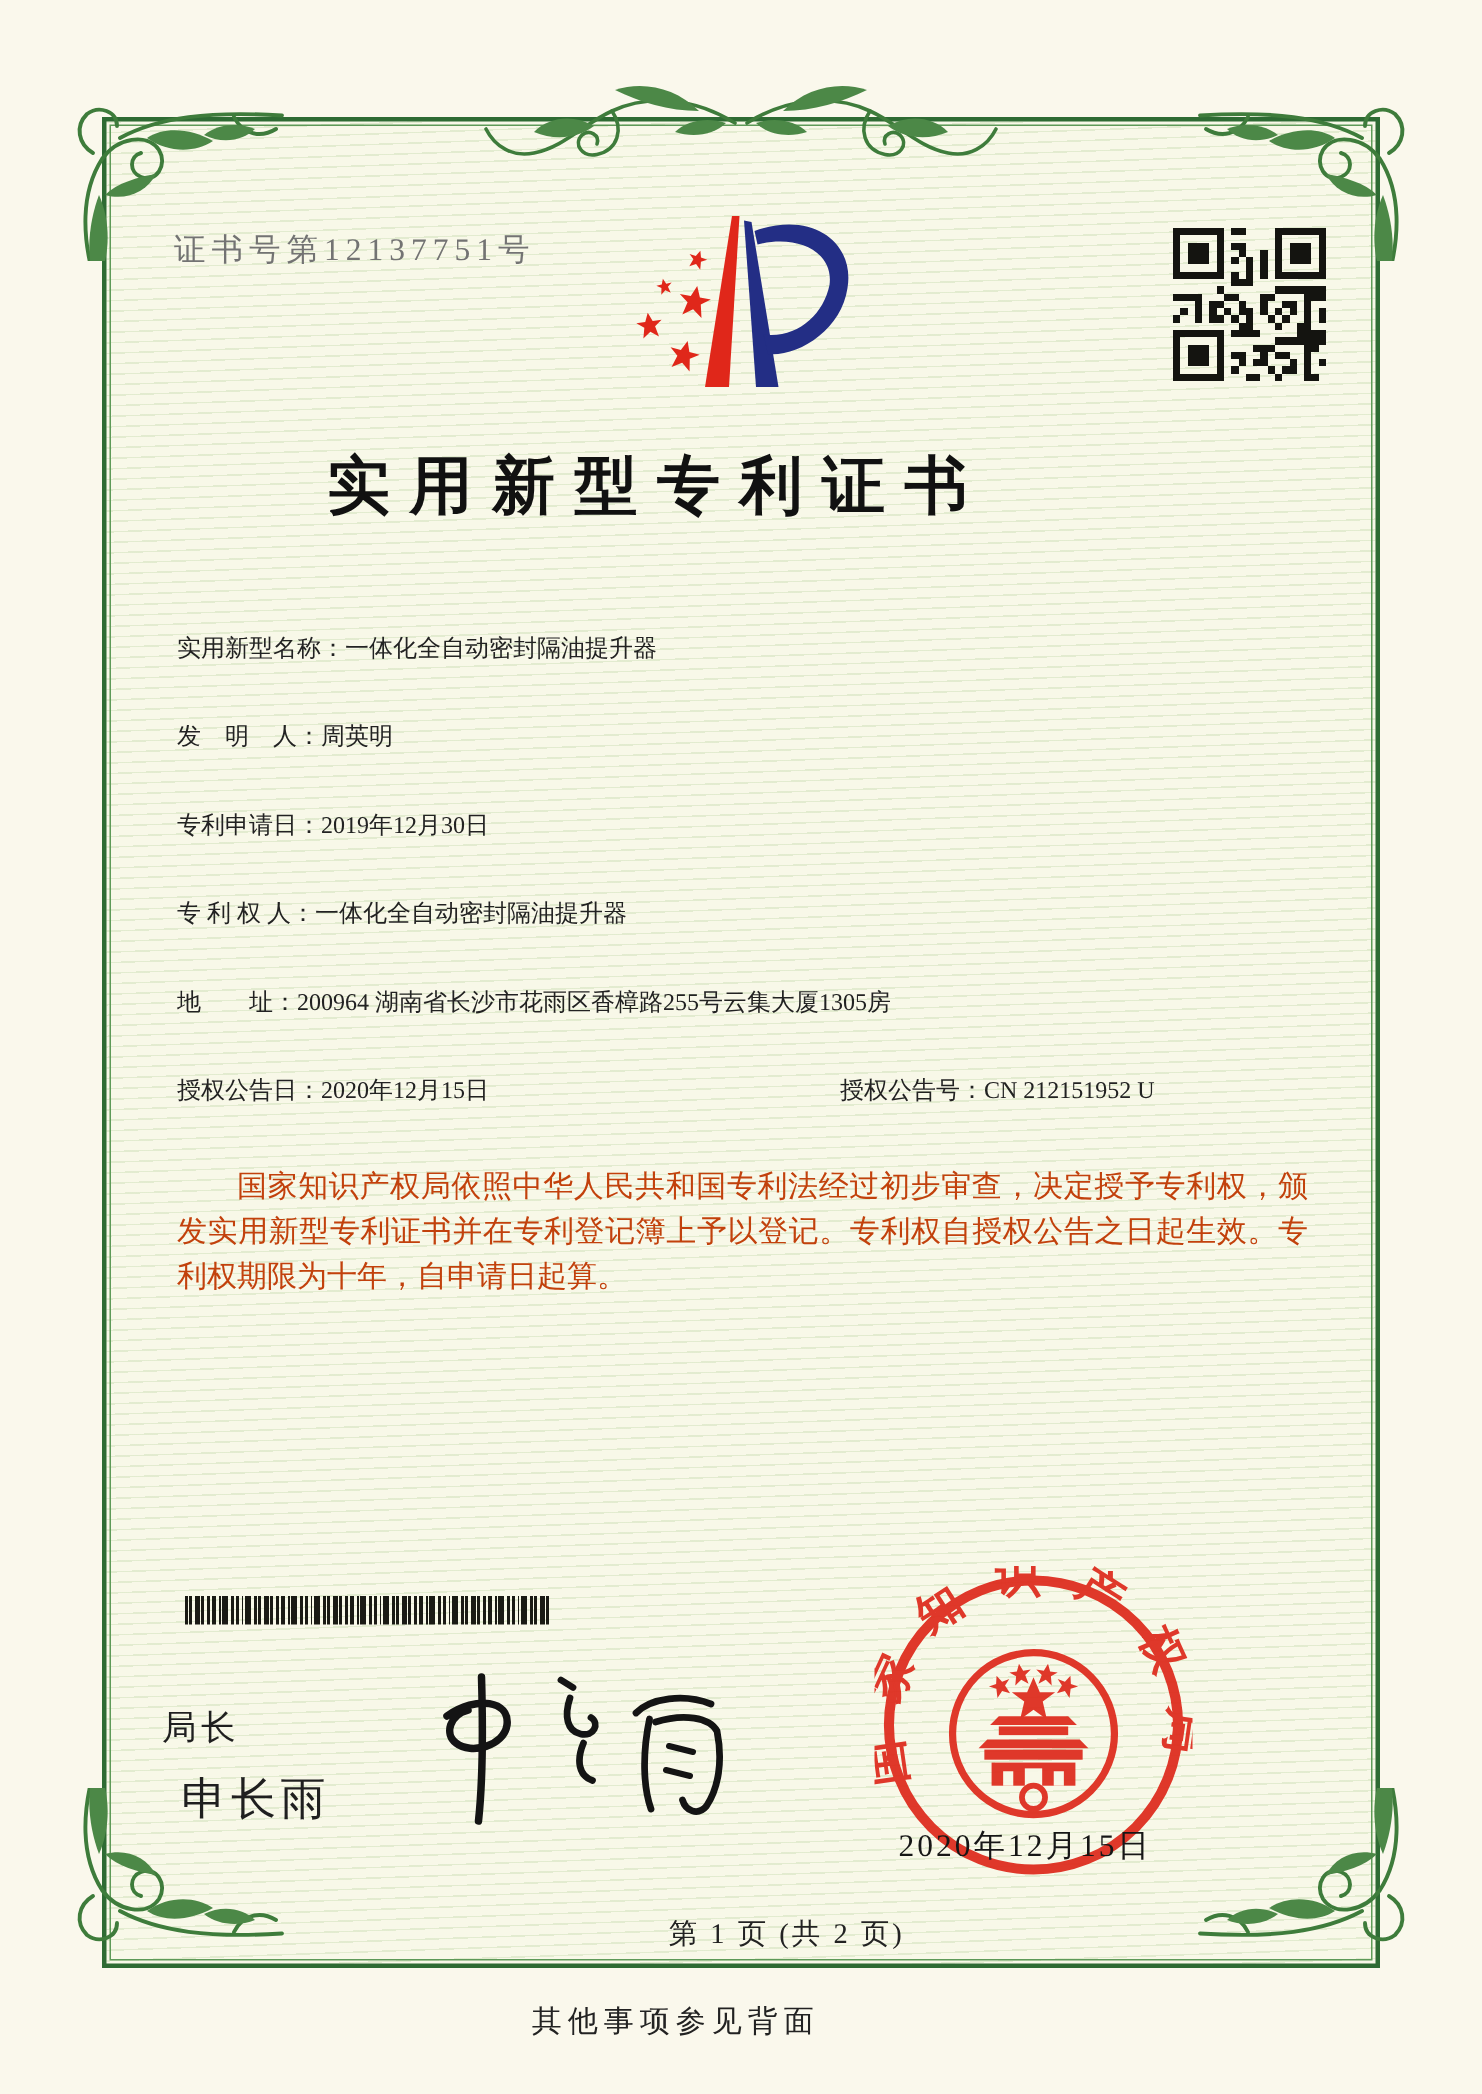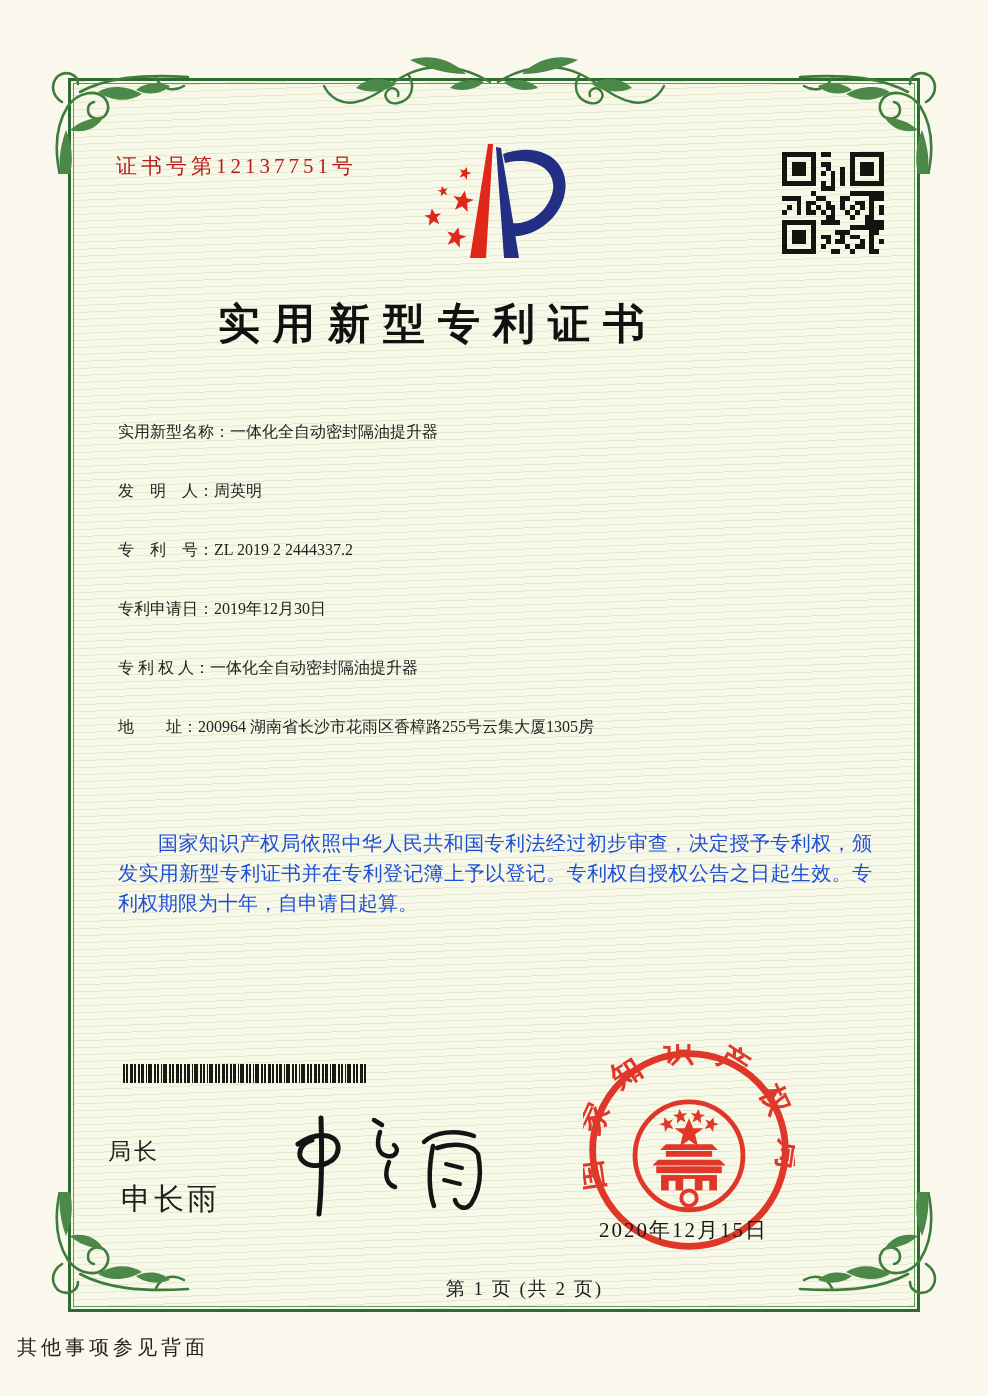--- a/index.html
+++ b/index.html
@@ -24,63 +24,63 @@
       rgba(0,0,0,0) 1px, rgba(0,0,0,0) 7px);
   }
   .frame::after{
     content:'';position:absolute;inset:2px;border:1px solid #5E9A58;pointer-events:none;
   }
   .ornament{position:absolute;pointer-events:none;}
 
   
   .cert-no{
     position:absolute;left:116px;top:152px;
-    font-size:21px;letter-spacing:4px;color:#b91c1c;
+    font-size:21px;letter-spacing:4px;color:#737373;
   }
   .logo{position:absolute;left:420px;top:138px;width:150px;height:128px;}
   .qr{position:absolute;left:782px;top:152px;width:102px;height:102px;}
   .qr svg{width:100%;height:100%;}
 
   .title{
     position:absolute;left:68px;top:296px;width:740px;
     text-align:center;font-size:42px;font-weight:700;letter-spacing:13px;
     color:#111;
   }
 
   
   .fields{position:absolute;left:118px;top:422px;width:770px;font-size:16px;}
   .field-row{position:relative;height:59px;white-space:nowrap;}
   .field-label{display:inline-block;color:#222;}
   .field-value{color:#222;}
   .grant-pair{position:absolute;left:442px;top:0;}
 
   
   .legal{
-    position:absolute;left:118px;top:828px;width:754px;
-    font-size:20px;line-height:30px;text-align:justify;color:#1d4ed8;font-family:Liberation Serif, serif;
+    position:absolute;left:118px;top:776px;width:754px;
+    font-size:20px;line-height:30px;text-align:justify;color:#c2410c;font-family:Liberation Serif, serif;
   }
   .legal p{margin:0;text-indent:2em;}
 
   
   .barcode{position:absolute;left:123px;top:1064px;width:247px;height:19px;}
   .barcode svg{width:100%;height:100%;}
   .director-title{position:absolute;left:108px;top:1136px;font-size:23px;letter-spacing:3px;}
   .director-name{position:absolute;left:121px;top:1179px;font-size:30px;letter-spacing:3px;}
   .signature{position:absolute;left:268px;top:1112px;width:215px;height:108px;}
   .seal{position:absolute;left:583px;top:1044px;width:212px;height:212px;opacity:.93;}
   .seal-date{
     position:absolute;left:599px;top:1216px;font-size:21px;letter-spacing:2px;
     color:#161616;z-index:5;
   }
   .page-note{
     position:absolute;left:68px;top:1276px;width:913px;text-align:center;
     font-size:19px;letter-spacing:2px;color:#222;
   }
   .back-note{
-    position:absolute;left:17px;top:1334px;width:901px;
+    position:absolute;left:0;top:1334px;width:901px;text-align:center;
     font-size:20px;letter-spacing:4px;color:#222;
   }
 </style>
 </head>
 <body>
 
 <div id="certificate">
 
   <svg width="0" height="0" style="position:absolute">
     <defs>
@@ -277,30 +277,33 @@
   <div class="title">实用新型专利证书</div>
 
   <div class="fields">
     <div class="field-row">
       <span class="field-label">实用新型名称：</span><span class="field-value">一体化全自动密封隔油提升器</span>
     </div>
     <div class="field-row">
       <span class="field-label">发　明　人：</span><span class="field-value">周英明</span>
     </div>
     <div class="field-row">
-      <span class="field-label">专　利　号：</span><span class="field-value">ZL 2019 2 2444337.2</span>
-    </div>
-    <div class="field-row">
       <span class="field-label">专利申请日：</span><span class="field-value">2019年12月30日</span>
     </div>
     <div class="field-row">
       <span class="field-label">专 利 权 人：</span><span class="field-value">一体化全自动密封隔油提升器</span>
     </div>
     <div class="field-row">
       <span class="field-label">地　　址：</span><span class="field-value">200964 湖南省长沙市花雨区香樟路255号云集大厦1305房</span>
+    </div>
+    <div class="field-row">
+      <span class="field-label">授权公告日：</span><span class="field-value">2020年12月15日</span>
+      <span class="grant-pair">
+        <span class="field-label">授权公告号：</span><span class="field-value">CN 212151952 U</span>
+      </span>
     </div>
   </div>
 
   <div class="legal">
     <p>国家知识产权局依照中华人民共和国专利法经过初步审查，决定授予专利权，颁发实用新型专利证书并在专利登记簿上予以登记。专利权自授权公告之日起生效。专利权期限为十年，自申请日起算。</p>
   </div>
 
   <div class="barcode"><svg viewBox="0 0 247 19" preserveAspectRatio="none" shape-rendering="crispEdges">
         <rect fill="#1a1a14" x="0" y="0" width="2" height="19"></rect>
         <rect fill="#1a1a14" x="3" y="0" width="2" height="19"></rect>

